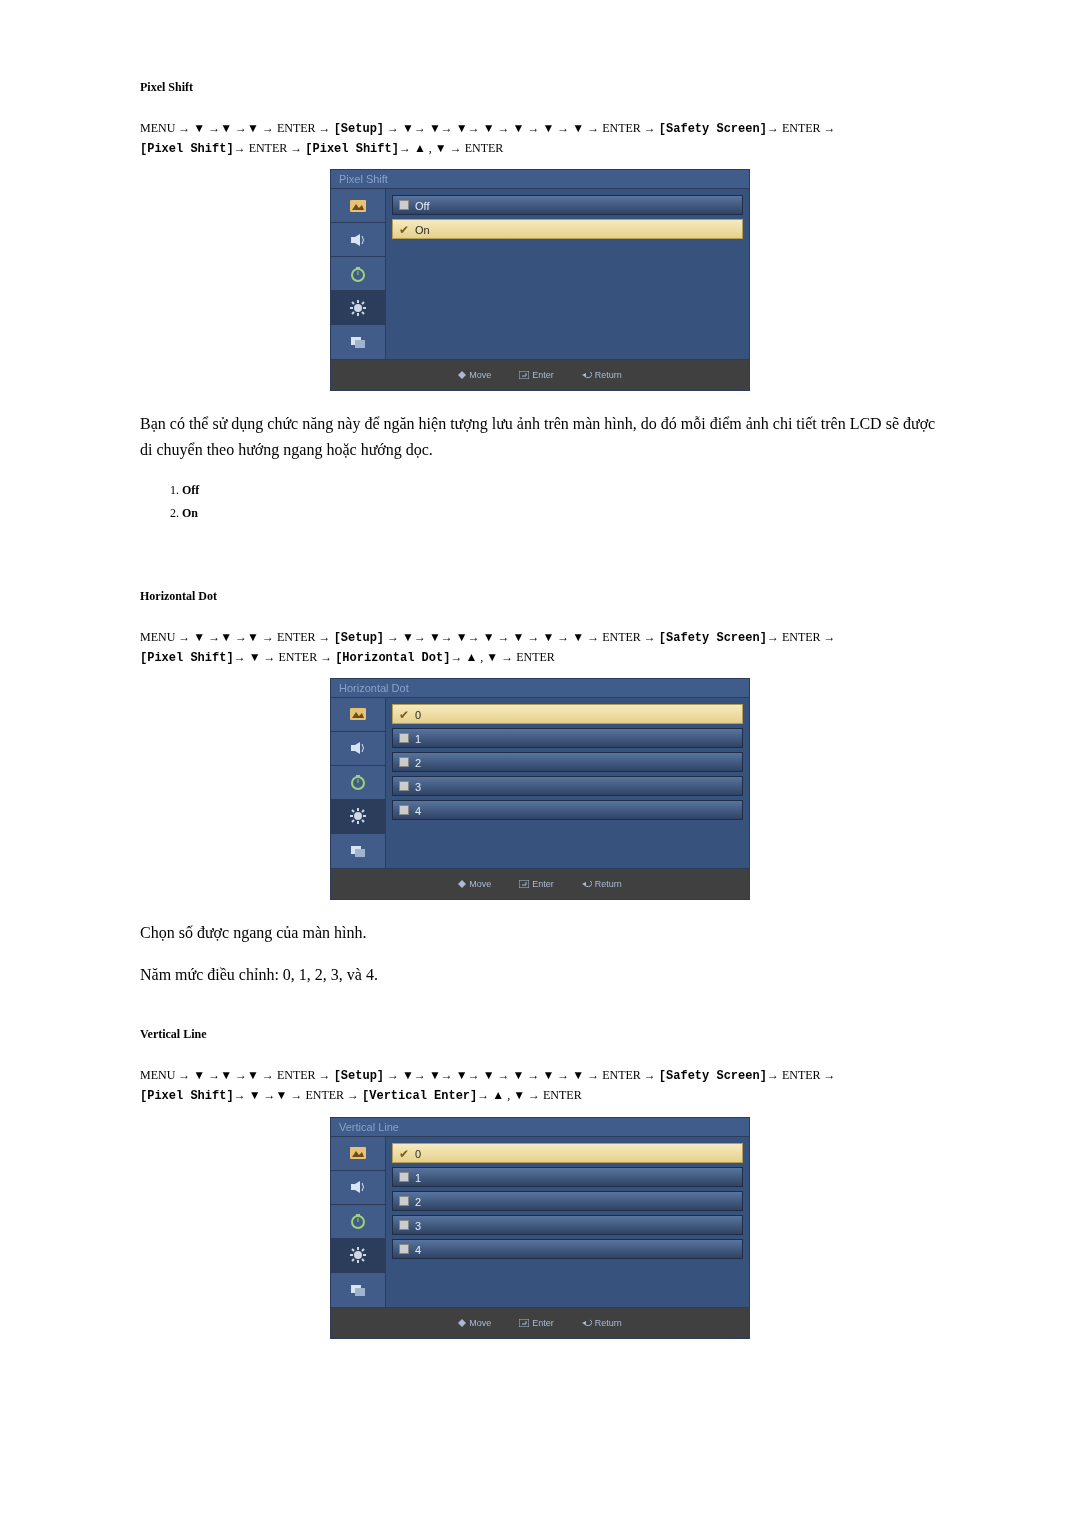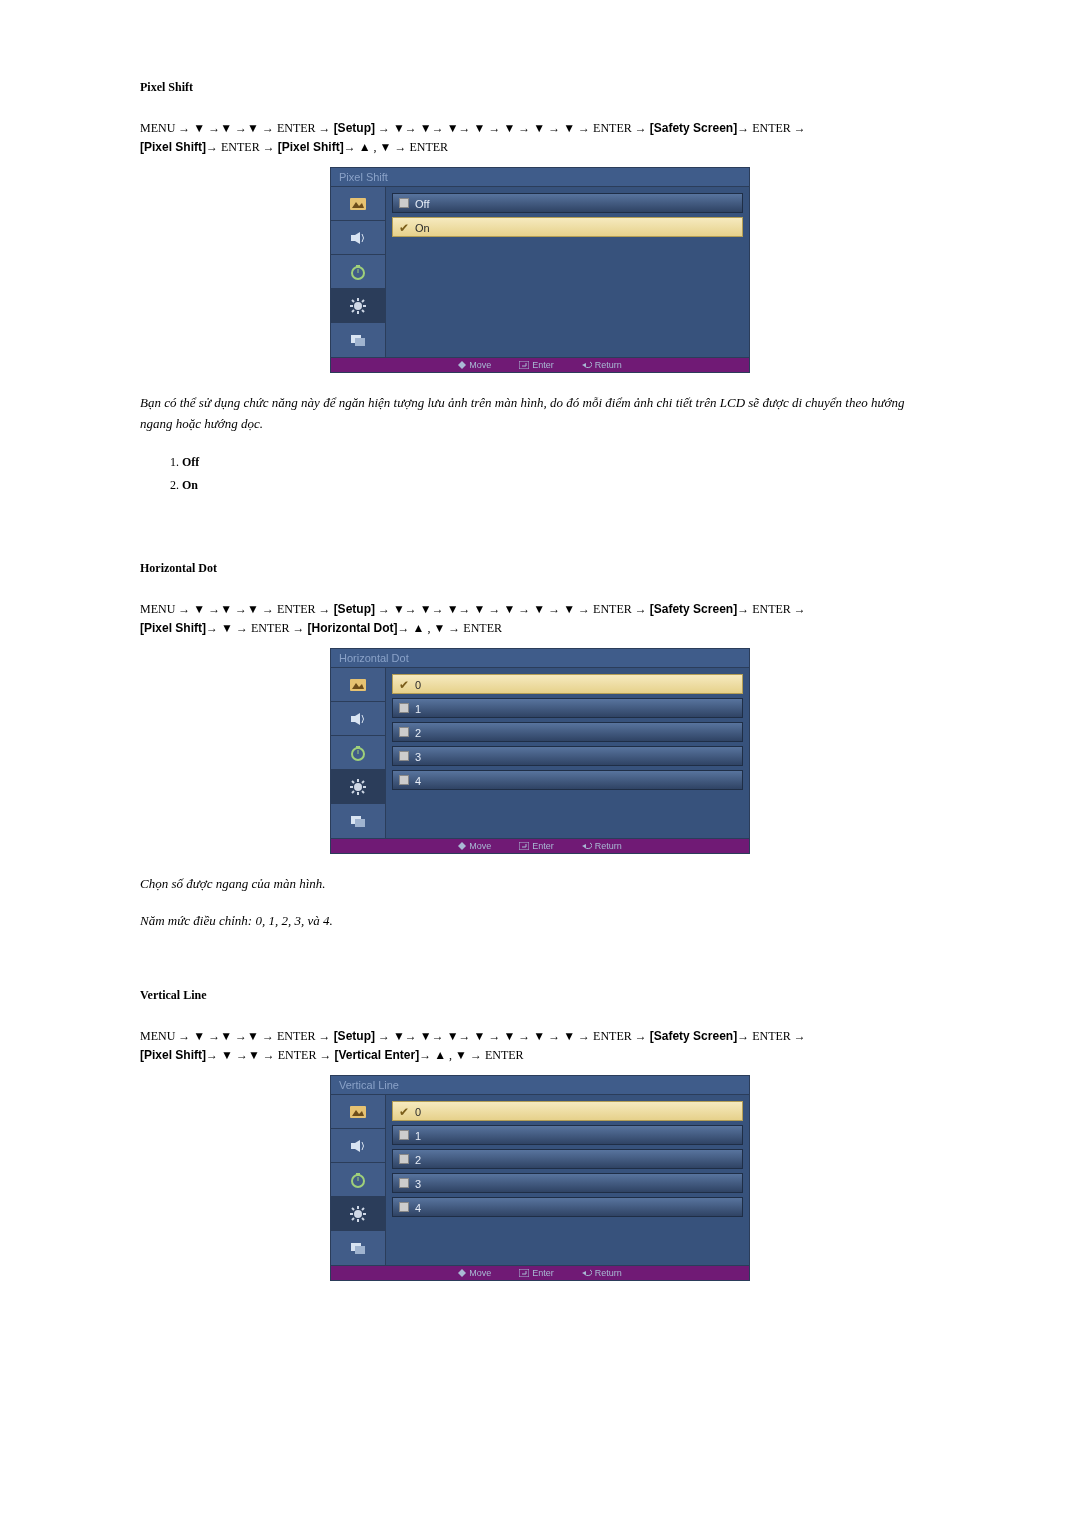--- a/index.html
+++ b/index.html
@@ -14,21 +14,21 @@
 .heading {
   font-weight: bold;
   font-size: 12px;
   margin-bottom: 24px;
 }
 .nav-path {
   font-size: 12px;
   line-height: 1.6;
   margin-bottom: 10px;
 }
-.bold-path { font-family: Liberation Sans, sans-serif; font-weight: bold; font-size: 12px; }
+.bold-path { font-family: Liberation Mono, monospace; font-weight: bold; font-size: 12px; }
 .menu-wrap { display: flex; justify-content: center; margin: 8px 0 20px 0; }
 
 .menu {
   width: 420px;
   font-family: Arial, sans-serif;
   font-size: 11px;
   color: #fff;
 }
 .menu-title {
   background: #3f5c8a;
@@ -92,37 +92,36 @@
   background: #ccc;
 }
 .opt.selected .check {
   position: absolute;
   left: 6px;
   top: 2px;
   color: #7a5d1a;
   font-size: 12px;
 }
 .menu-footer {
-  background: #701a75;
+  background: #404040;
   border: 1px solid #2b3d5a;
   border-top: none;
   display: flex;
   justify-content: center;
   gap: 28px;
-  padding: 2px 0;
+  padding: 10px 0;
   color: #a9bad4;
   font-size: 9px;
 }
 .foot-item svg { vertical-align: -1px; margin-right: 3px; }
 
 .body-text {
-  font-size: 13px;
+  font-size: 16px;
   line-height: 1.6;
   margin: 8px 0 16px 0;
-  font-style: italic;
 }
 ol.opts {
   list-style: decimal;
   padding-left: 42px;
   margin-bottom: 40px;
 }
 ol.opts li { font-size: 12px; padding: 4px 0; }
 ol.opts li span { font-weight: bold; }
 
 .section-gap { height: 24px; }
@@ -286,21 +285,21 @@
           </svg><span>Enter</span></span>
       <span class="foot-item"><svg width="10" height="8">
             <path d="M8 1 A4 3 0 1 1 2 4" fill="none" stroke="#a9bad4"></path>
             <polygon points="0,4 4,2 4,6" fill="#a9bad4"></polygon>
           </svg><span>Return</span></span>
     </div>
   </div>
 </div>
 
 <div class="body-text">Chọn số được ngang của màn hình.</div>
-<div class="body-text" style="margin-bottom:32px">Năm mức điều chỉnh: 0, 1, 2, 3, và 4.</div>
+<div class="body-text" style="margin-bottom:16px">Năm mức điều chỉnh: 0, 1, 2, 3, và 4.</div>
 
 <div class="section-gap"></div>
 
 <div class="heading">Vertical Line</div>
 
 <div class="nav-path">
   <span>MENU → ▼ →▼ →▼ → ENTER → </span><span class="bold-path">[Setup]</span><span> → ▼→ ▼→ ▼→ ▼ → ▼ → ▼ → ▼ → ENTER → </span><span class="bold-path">[Safety Screen]</span><span>→ ENTER → </span><br>
   <span class="bold-path">[Pixel Shift]</span><span>→ ▼ →▼ → ENTER → </span><span class="bold-path">[Vertical Enter]</span><span>→ ▲ , ▼ → ENTER</span>
 </div>
 

